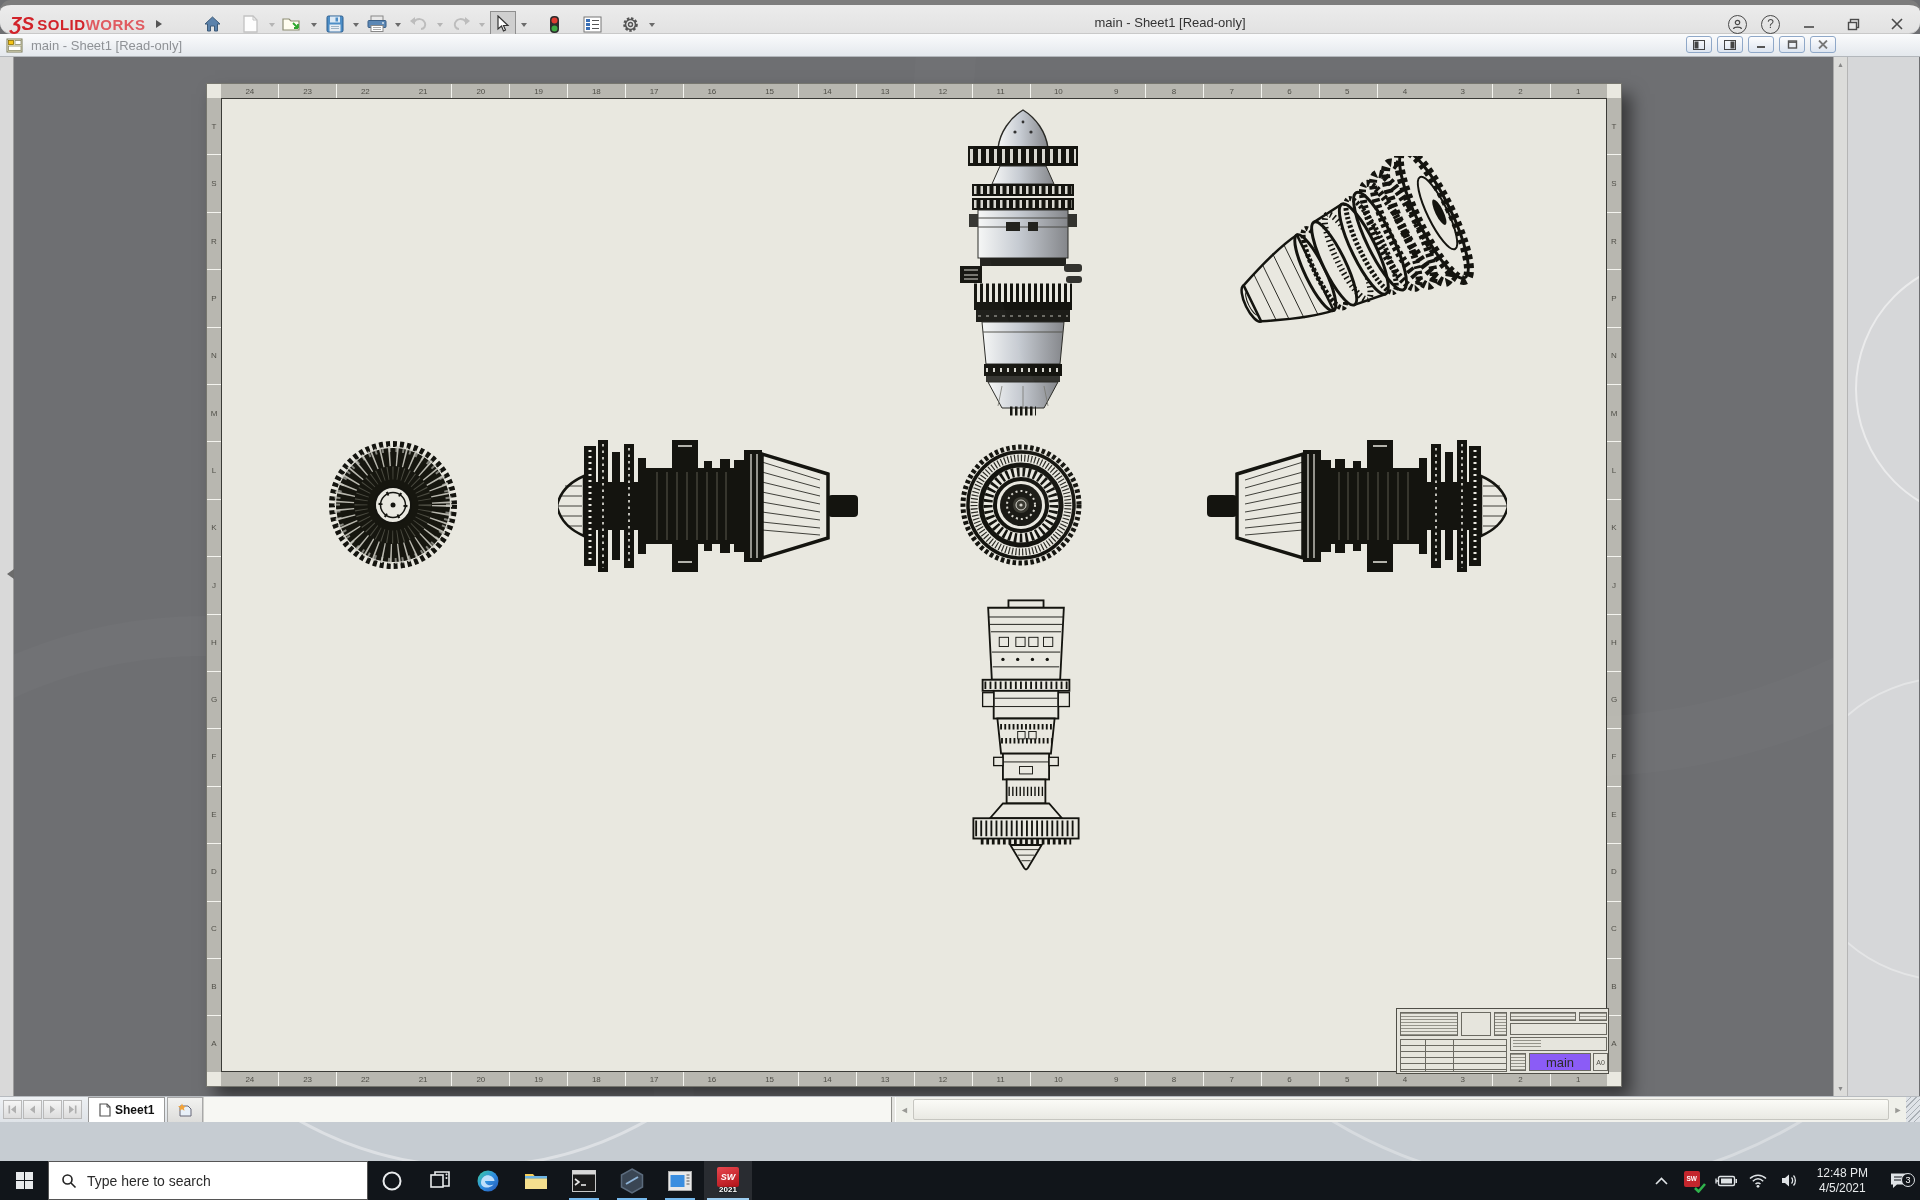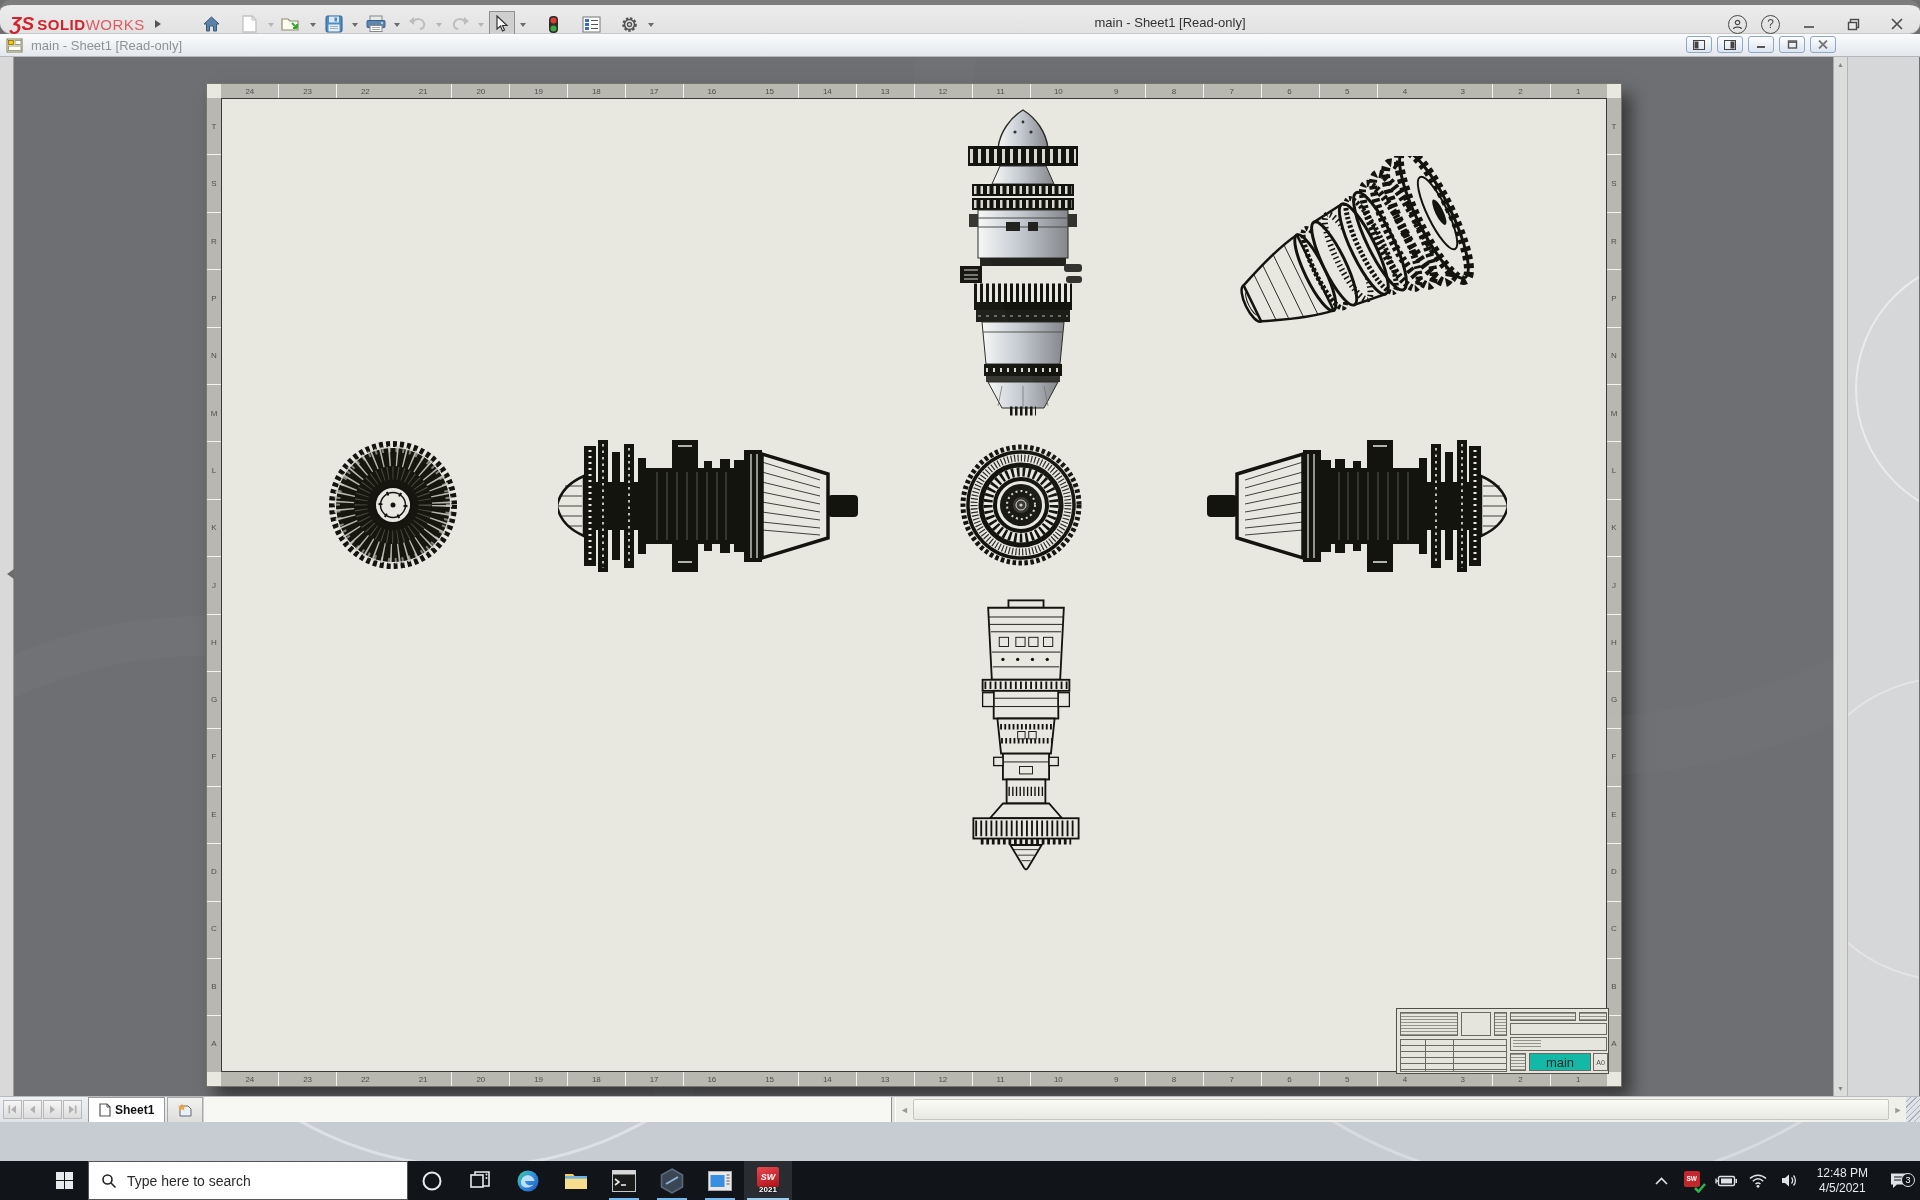--- a/index.html
+++ b/index.html
@@ -6,21 +6,21 @@
   html,body { width:1920px; height:1200px; overflow:hidden; font-family:"Liberation Sans", sans-serif; }
   .screen { position:relative; width:1920px; height:1200px; background:#6e6f72; }
 
   
   .titlebar { position:absolute; left:0; top:0; width:1920px; height:34px;
     background:linear-gradient(#ececec,#e2e2e2); border-top:5px solid #7d7d7d; border-bottom:1px solid #c9c9c9;border-radius:11px; }
   .tb-row { position:absolute; left:0; top:5px; right:0; height:28px; display:flex; align-items:center; }
   .brand { display:flex; align-items:baseline; margin-left:10px; white-space:nowrap; }
   .logo-mark { color:#d2232a; font-weight:bold; font-style:italic; font-size:19px; margin-right:3px; }
   .logo-solid { color:#d2232a; font-weight:bold; font-size:15px; letter-spacing:.5px; }
-  .logo-works { color:#e05a60; font-weight:normal; font-size:15px; letter-spacing:.5px; }
+  .logo-works { color:#e05a60; font-weight:bold; font-size:15px; letter-spacing:.5px; }
   .brand-arrow { width:0;height:0;border:4px solid transparent;border-left:6px solid #555;margin:0 8px 0 10px; }
   .toolbar { display:flex; align-items:center; gap:2px; margin-left:26px; }
   .tbtn { position:relative; height:26px; min-width:26px; display:flex; align-items:center; justify-content:center; border:1px solid transparent; }
   .tbtn.active { background:#cfcfcf; border:1px solid #8f8f8f; }
   .tbtn svg { display:block; }
   .dd { width:0;height:0;border:3px solid transparent;border-top:4px solid #6b6b6b; margin:4px 3px 0 3px; }
   .dd.dis { border-top-color:#b5b5b5; }
   .gap8 { width:8px; }
   .app-title { position:absolute; left:1000px; width:340px; text-align:center; font-size:13px; color:#333; top:5px; }
   .title-controls { position:absolute; right:8px; top:0; height:28px; display:flex; align-items:center; gap:14px; }
@@ -64,21 +64,21 @@
   .zone-band span { flex:1; display:flex; align-items:center; justify-content:center; }
   .inner-border { position:absolute; left:14px; top:14px; right:14px; bottom:14px; border:1.6px solid #3a3a36; }
   .view { position:absolute; }
   .view svg { overflow:visible; display:block; width:100%; height:100%; }
 
   
   .tblock { position:absolute; left:1189px; top:924px; width:213px; height:66px; background:#e6e5dd; border:1px solid #504f48; font-size:6px; color:#504f48; }
   .tb-cell { position:absolute; border:0.5px solid #6b6a62; }
   .mt { background:repeating-linear-gradient(180deg,#94938a 0 1px,transparent 1px 3px); }
   .tb-main { position:absolute; left:132px; top:44px; width:62px; height:18px; display:flex; align-items:center; justify-content:center;
-     font-size:13px; color:#2c2c28; border:0.5px solid #6b6a62; background:#14b8a6; }
+     font-size:13px; color:#2c2c28; border:0.5px solid #6b6a62; background:#8b5cf6; }
   .tb-size { position:absolute; left:196px; top:44px; width:15px; height:18px; display:flex; align-items:center; justify-content:center; font-size:7px; border:0.5px solid #6b6a62; }
 
   
   .bottombar { position:absolute; left:0; top:1096px; width:1920px; height:26px; background:linear-gradient(#eef1f4,#dfe3e8); border-top:1px solid #b7bbc0; display:flex; align-items:stretch; }
   .navbtns { display:flex; align-items:center; gap:1px; padding-left:3px; }
   .navbtn { width:19px; height:19px; background:linear-gradient(#f6f6f6,#dcdcdc); border:1px solid #b9b9b9; display:flex; align-items:center; justify-content:center; }
   .sheettab { display:flex; align-items:center; gap:4px; padding:0 10px; margin-left:6px; background:#fff; border:1px solid #9a9a9a; border-bottom:none; font-size:12px; font-weight:bold; color:#111; }
   .addtab { display:flex; align-items:center; padding:0 9px; background:linear-gradient(#f2f2f0,#dddddb); border:1px solid #a8a8a8; border-bottom:none; margin-left:2px; }
   .tabfill { width:688px; background:#f7f7f3; border-left:1px solid #cfcfcb; }
   .splitter { width:5px; background:#e4e4e0; border-left:1px solid #8f8f8b; border-right:1px solid #fff; }
@@ -86,21 +86,21 @@
   .scrollarr { width:16px; display:flex; align-items:center; justify-content:center; color:#9a9a96; font-size:9px; background:#eff0ea; }
   .hthumb { flex:1; margin:2px 1px; background:linear-gradient(#fbfbf7,#e9e9e3); border:1px solid #c6c6c0; border-radius:2px; }
   .corner-grip { width:14px; background:repeating-linear-gradient(135deg,#dfe3e8 0 3px,#aab0b6 3px 4px); }
 
   
   .desktop-strip { position:absolute; left:0; top:1122px; width:1920px; height:39px; background:#c6ccd2; overflow:hidden; }
   .desktop-strip::before { content:""; position:absolute; width:700px; height:700px; border-radius:50%; border:3px solid rgba(255,255,255,.4); left:120px; top:-660px; }
   .desktop-strip::after { content:""; position:absolute; width:900px; height:900px; border-radius:50%; border:3px solid rgba(255,255,255,.3); right:-100px; top:-840px; }
 
   
-  .taskbar { position:absolute; left:0; top:1161px; width:1920px; height:39px; background:#11151a; display:flex; align-items:stretch; color:#e8eaec;padding-left:40px; }
+  .taskbar { position:absolute; left:0; top:1161px; width:1920px; height:39px; background:#11151a; display:flex; align-items:stretch; color:#e8eaec; }
   .tk-start { width:48px; display:flex; align-items:center; justify-content:center; }
   .tk-search { position:relative; width:320px; background:#fff; border:1px solid #555; display:flex; align-items:center; }
   .tk-search input { border:none; outline:none; width:100%; font-size:14px; color:#1b1b1b; padding-left:38px; background:transparent; font-family:"Liberation Sans",sans-serif; }
   .tk-search input::placeholder { color:#2b2b2b; opacity:1; }
   .tk-search svg { position:absolute; left:12px; }
   .tk-ic { position:relative; width:48px; display:flex; align-items:center; justify-content:center; }
   .tk-ic.running::after { content:""; position:absolute; left:9px; right:9px; bottom:0; height:2px; background:#76b9ed; }
   .tk-ic.focused { background:rgba(255,255,255,.10); }
   .tk-ic.focused::after { left:3px; right:3px; background:#9ccdf0; }
   .sw-tile { position:relative; width:30px; height:30px; display:flex; flex-direction:column; align-items:center; justify-content:center; }

